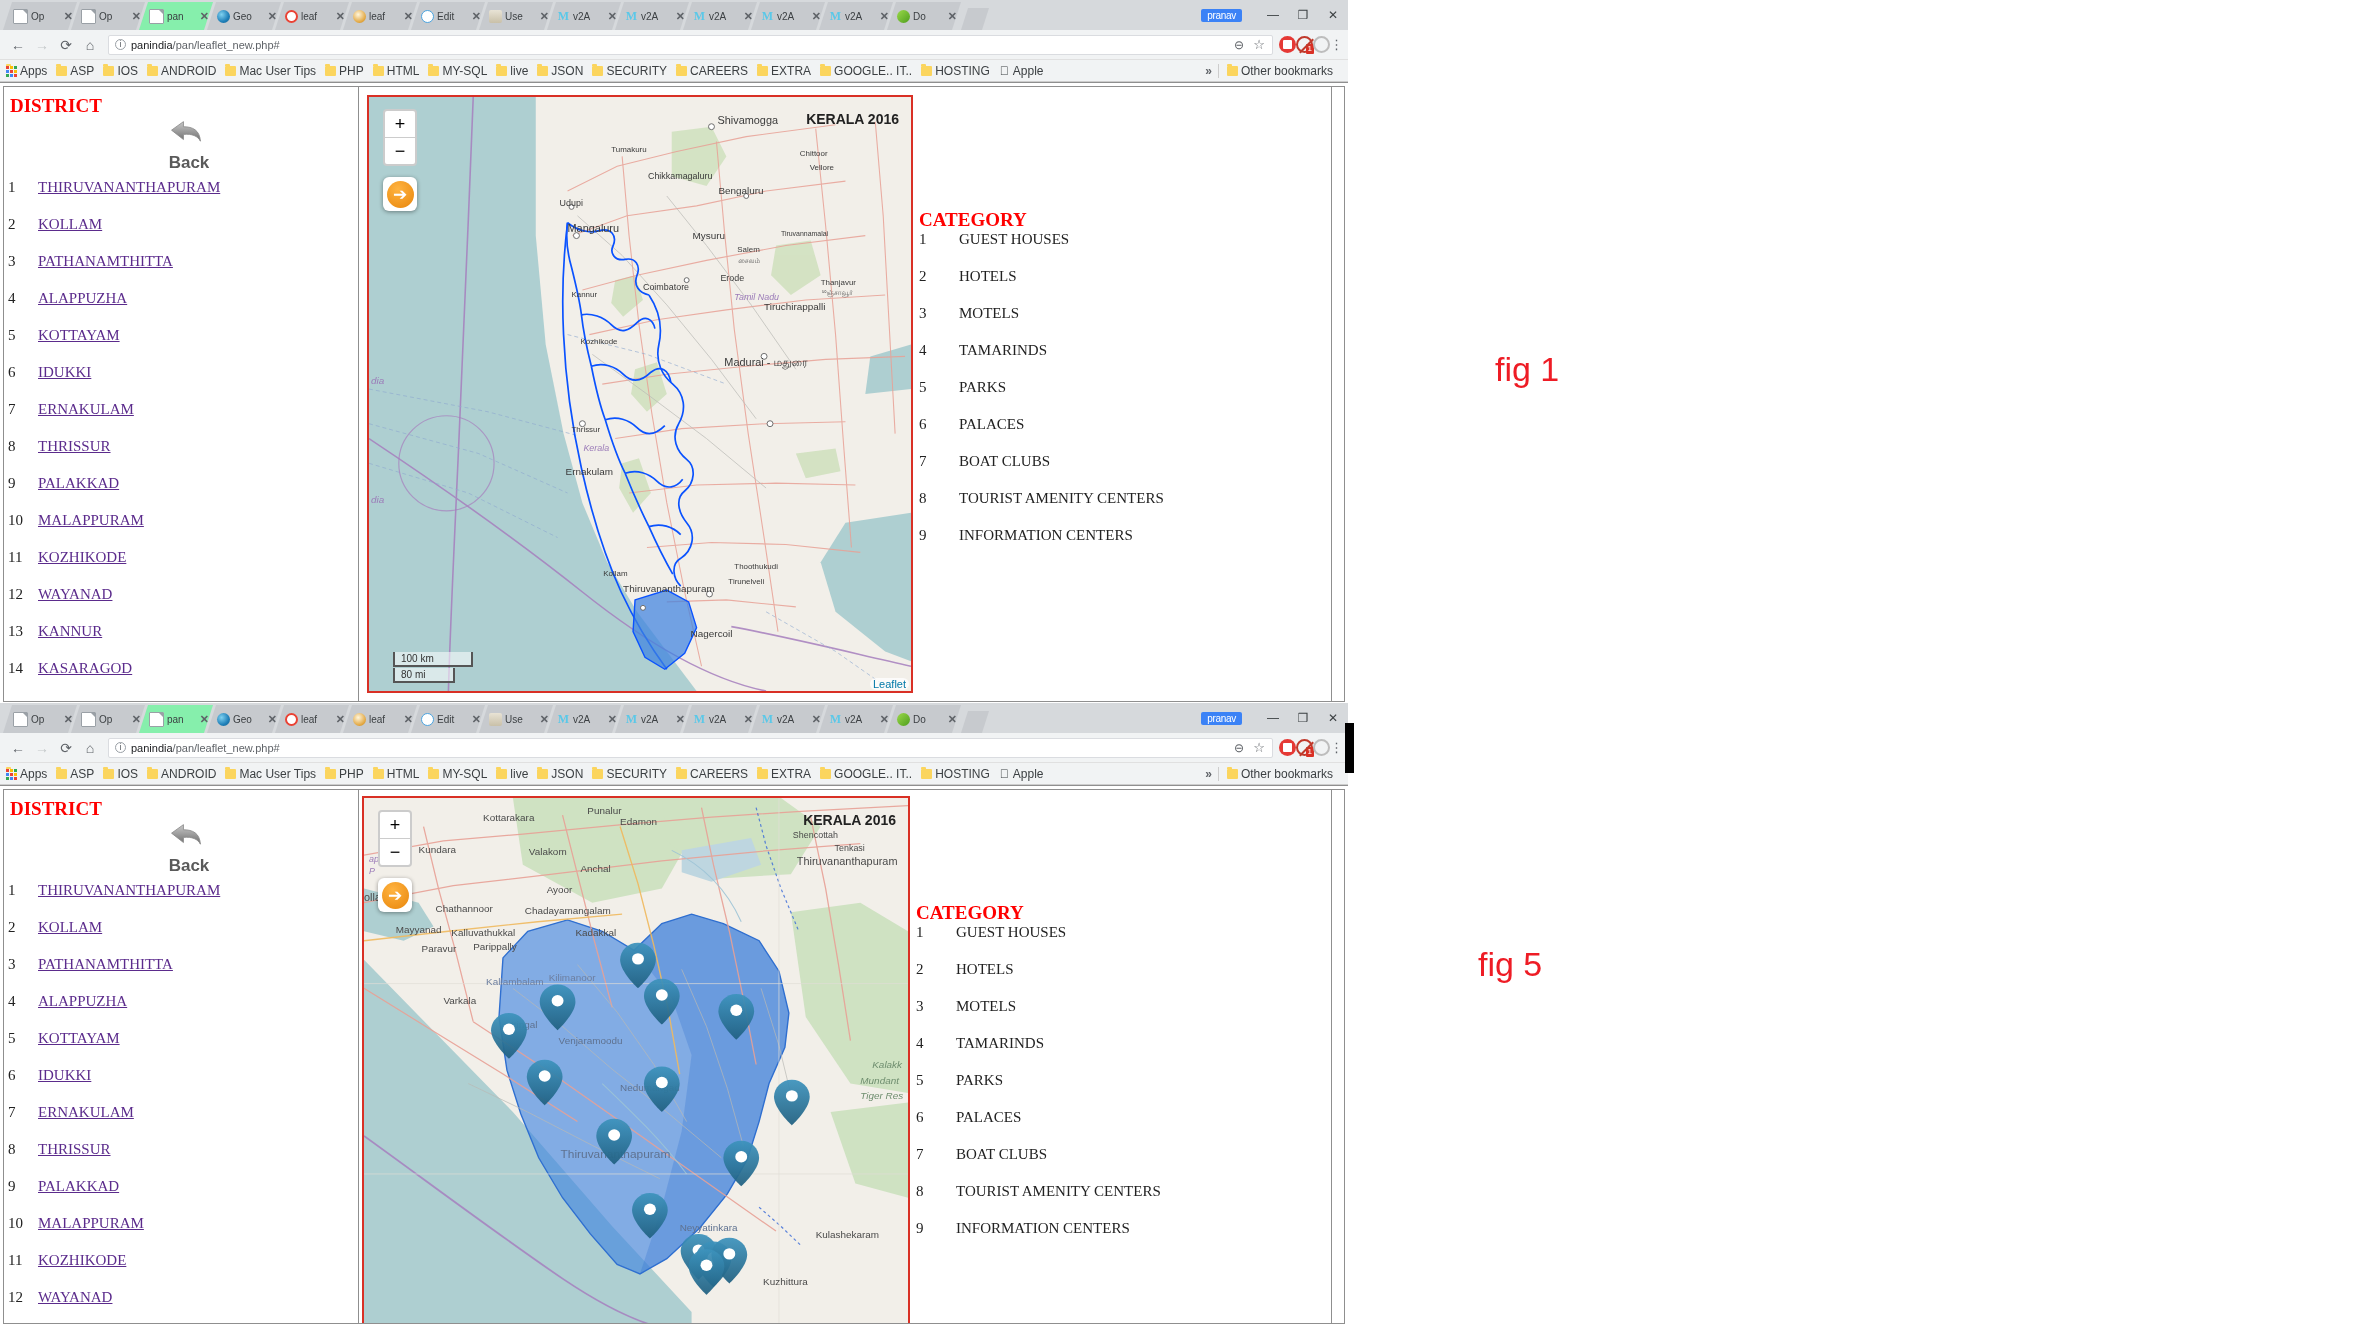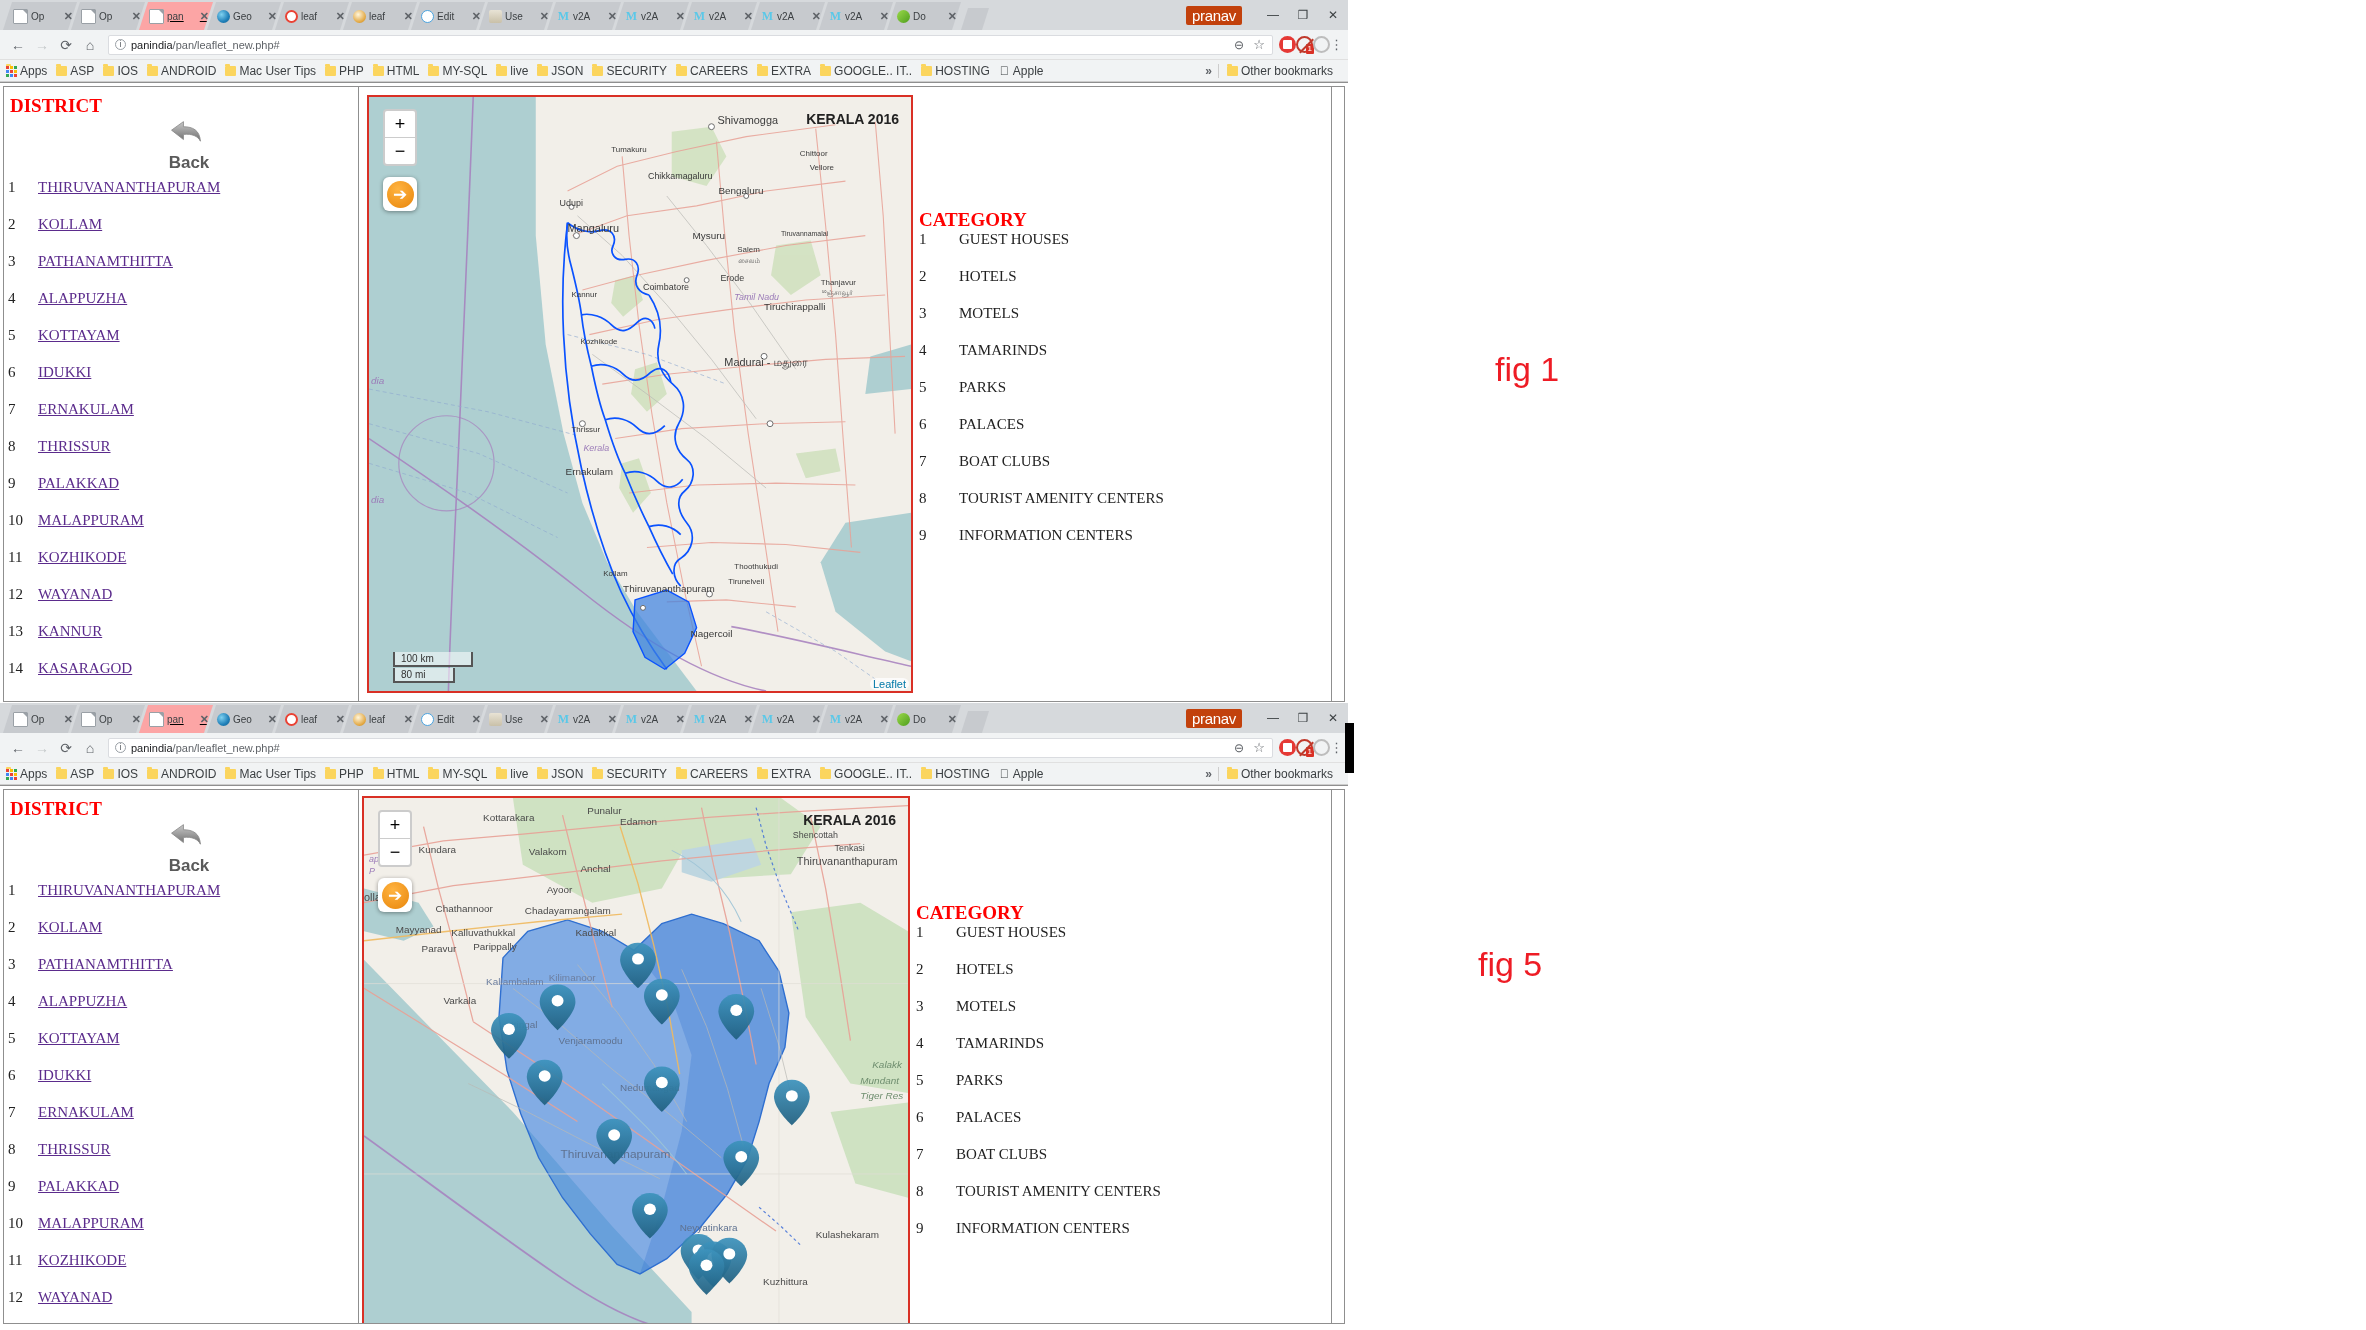--- a/index.html
+++ b/index.html
@@ -10,41 +10,41 @@
   
   .browser{position:absolute;left:0;background:#fff;}
   .browser.win1{top:0;width:1348px;height:708px;}
   .browser.win2{top:703px;width:1348px;height:627px;}
 
   
   .tabstrip{position:relative;height:30px;background:#d6d9dc;display:flex;align-items:flex-end;padding-left:3px;box-sizing:border-box;}
   .tab{position:relative;height:28px;width:74px;display:flex;align-items:center;
        background:#c7cace;margin-right:-6px;box-sizing:border-box;padding:0 4px 0 10px;
        clip-path:polygon(9px 0,100% 0,calc(100% - 9px) 100%,0 100%);}
-  .tab.active{background:#fca5a5;z-index:5;text-decoration:underline;}
+  .tab.active{background:#86efac;z-index:5;}
   .tab .favicon{width:13px;height:13px;flex:0 0 13px;margin-right:3px;position:relative;}
   .tab .tlabel{font-size:10px;color:#3c4043;white-space:nowrap;overflow:hidden;flex:1 1 auto;}
   .tab .tclose{font-size:11px;color:#5f6368;margin-left:2px;font-weight:bold;line-height:1;}
   .tab-newblank{width:28px;height:22px;background:#c7cace;margin-left:6px;align-self:flex-end;
        clip-path:polygon(7px 0,100% 0,calc(100% - 7px) 100%,0 100%);}
 
   
   .fi-doc{background:#fff;border:1px solid #9aa0a6;border-radius:1px;}
   .fi-doc:after{content:"";position:absolute;right:0;top:0;border-left:4px solid transparent;border-top:4px solid #9aa0a6;}
   .fi-globe{border-radius:50%;background:radial-gradient(circle at 35% 35%,#7fd1f0,#1f7fb8 60%,#16608c);}
   .fi-g{border-radius:50%;background:#fff;border:2px solid #ea4335;box-sizing:border-box;}
   .fi-leafo{border-radius:50%;background:radial-gradient(circle at 40% 35%,#fff6dc,#e0a33a 70%,#b07a20);}
   .fi-cloud{border-radius:50%;background:#fff;border:1px solid #4aa3df;box-sizing:border-box;}
   .fi-java{background:linear-gradient(180deg,#e8e3d5,#c9c0a8);border-radius:2px;}
   .fi-m{color:#5bc8e8;font-size:12px;font-weight:bold;line-height:13px;text-align:center;font-family:"Liberation Serif",serif;}
   .fi-green{border-radius:50%;background:linear-gradient(135deg,#9bd94a,#4e9e1d);}
 
   
   .wincontrols{position:absolute;right:0;top:0;height:30px;display:flex;align-items:center;gap:0;}
-  .profilechip{background:#c2410c;color:#fff;font-size:15px;padding:1px 6px;border-radius:2px;margin-right:16px;letter-spacing:-.3px;}
+  .profilechip{background:#3b82f6;color:#fff;font-size:10px;padding:1px 6px;border-radius:2px;margin-right:16px;letter-spacing:-.3px;}
   .wbtn{width:30px;text-align:center;font-size:12px;color:#3c4043;line-height:30px;}
 
   
   .toolbar{height:30px;background:#f1f3f4;display:flex;align-items:center;padding:0 6px;box-sizing:border-box;border-bottom:1px solid #e0e0e0;}
   .navicon{width:24px;text-align:center;font-size:14px;color:#5f6368;}
   .navicon.disabled{color:#c4c7c9;}
   .omnibox{flex:1 1 auto;height:20px;background:#fff;border:1px solid #dadce0;border-radius:2px;
            display:flex;align-items:center;padding:0 6px;margin:0 6px;box-sizing:border-box;}
   .omni-secure{font-size:9px;color:#5f6368;margin-right:5px;border:1px solid #9aa0a6;border-radius:50%;
                width:9px;height:9px;line-height:8px;text-align:center;flex:0 0 9px;}

